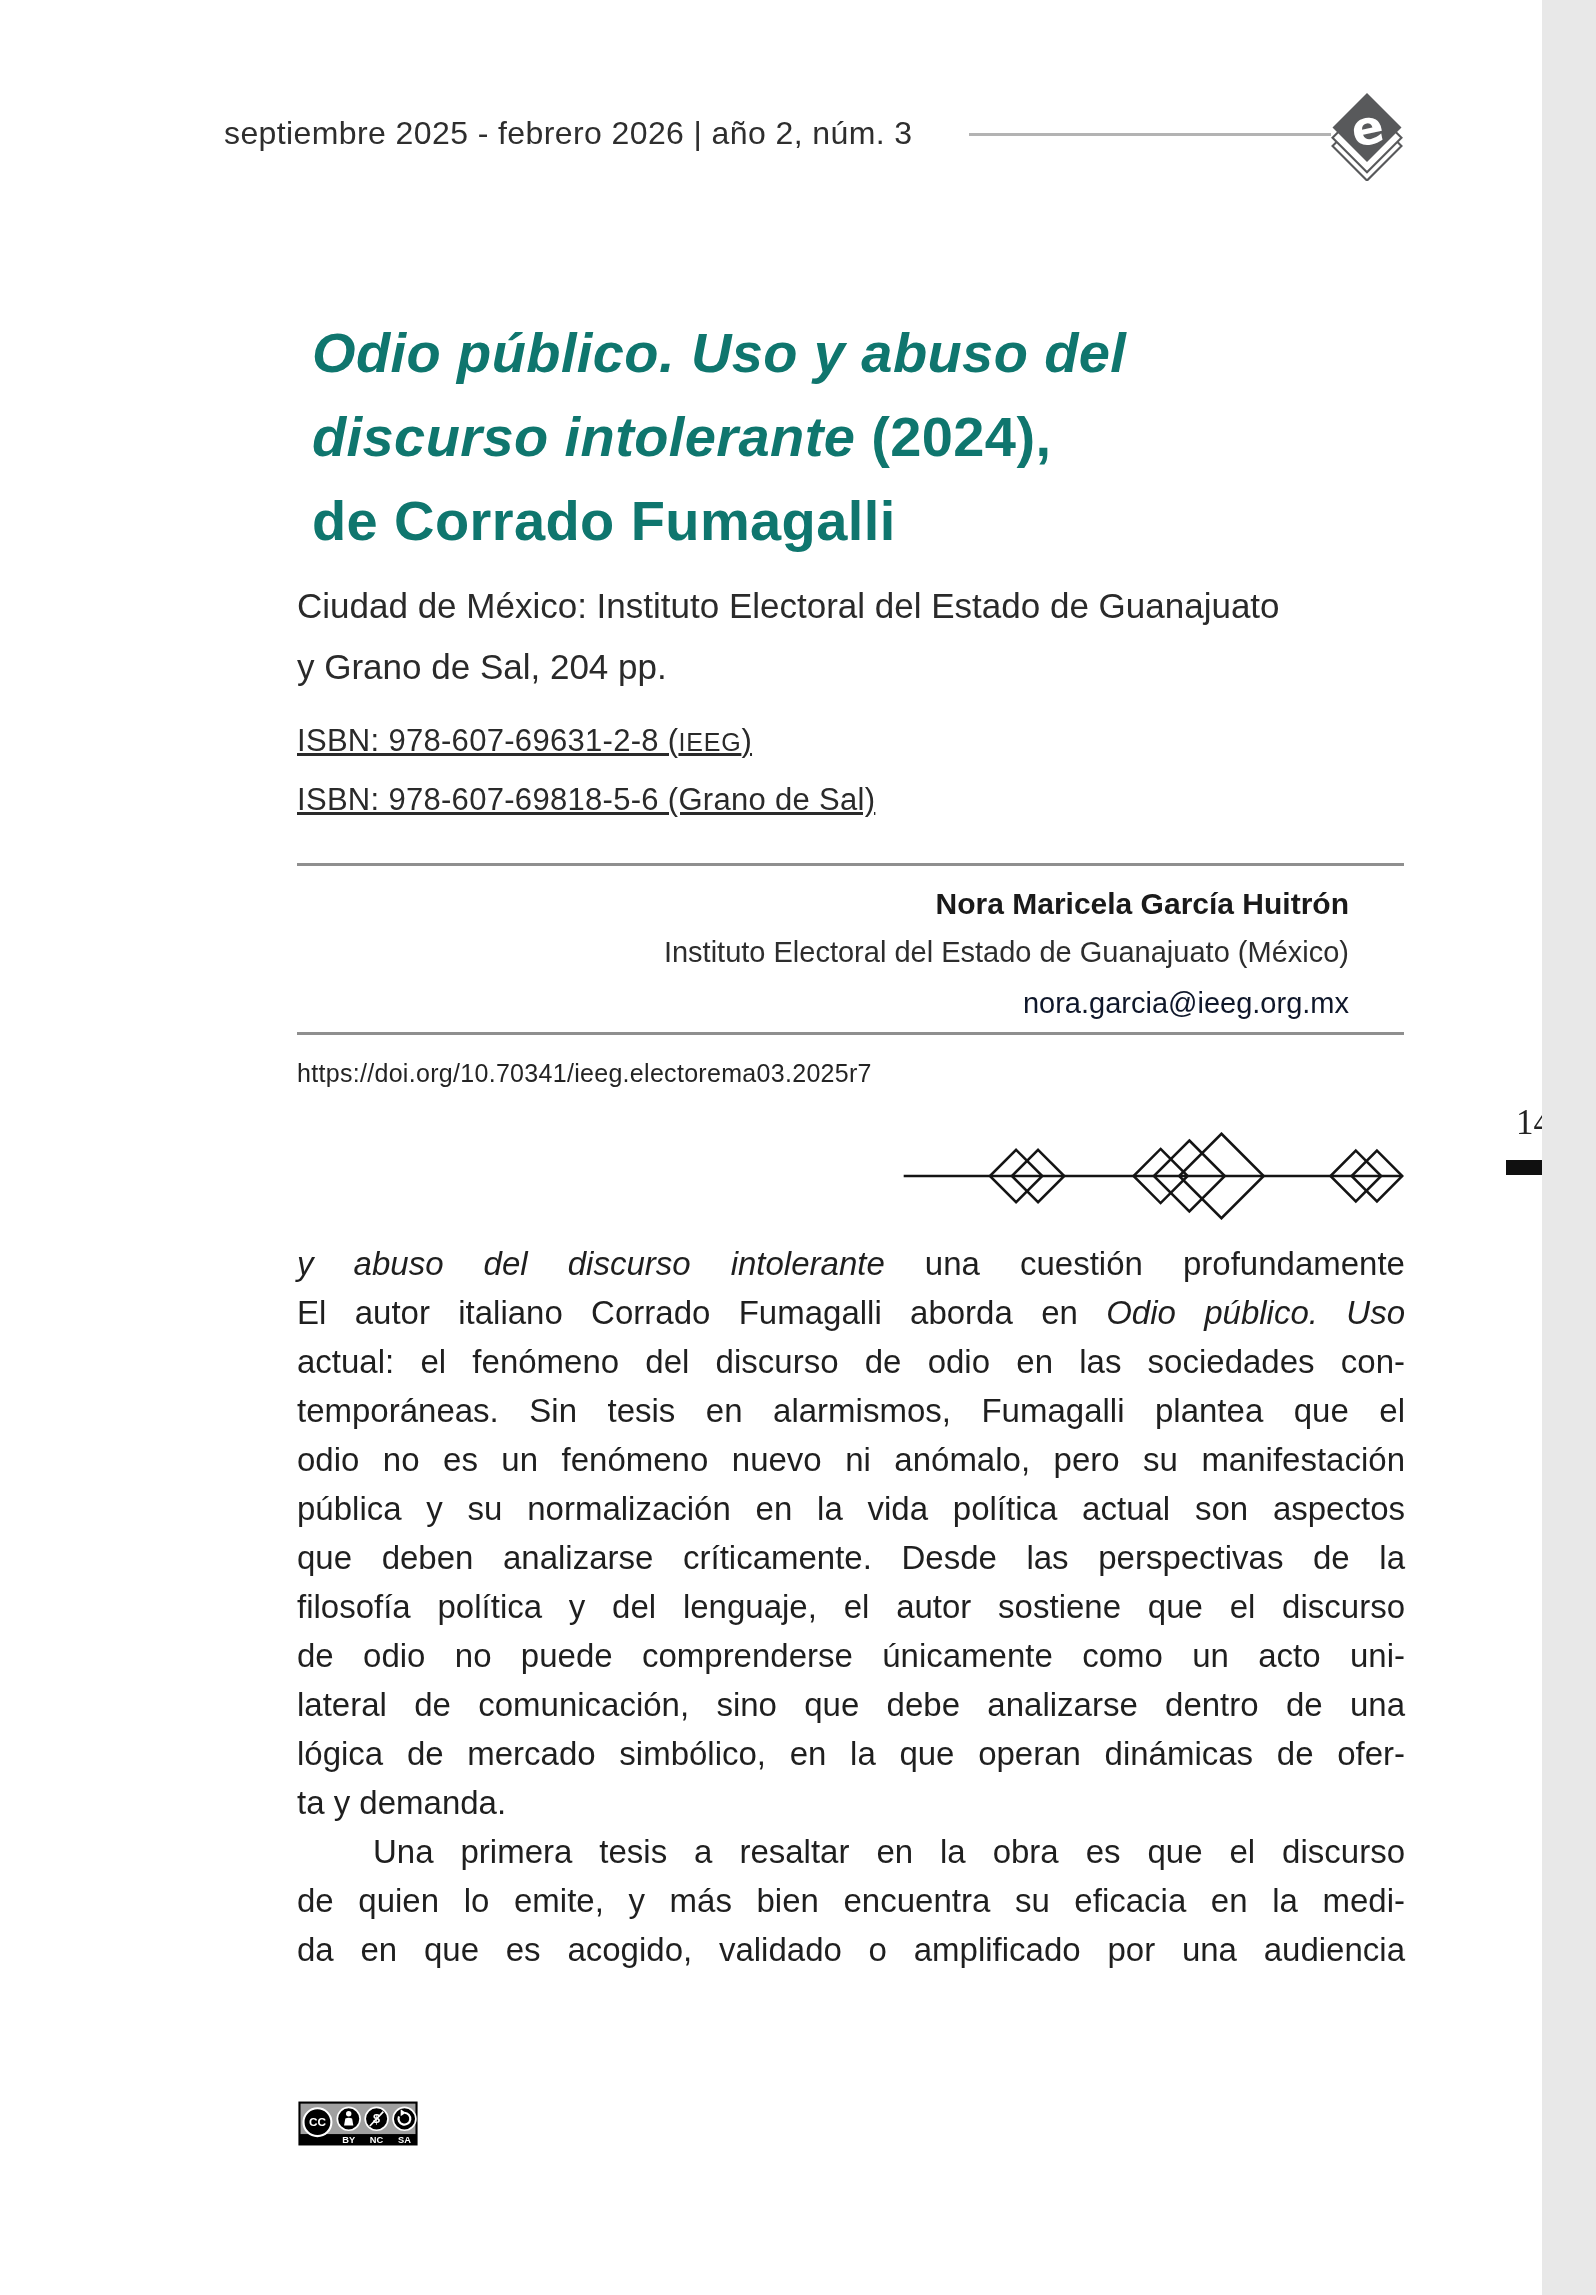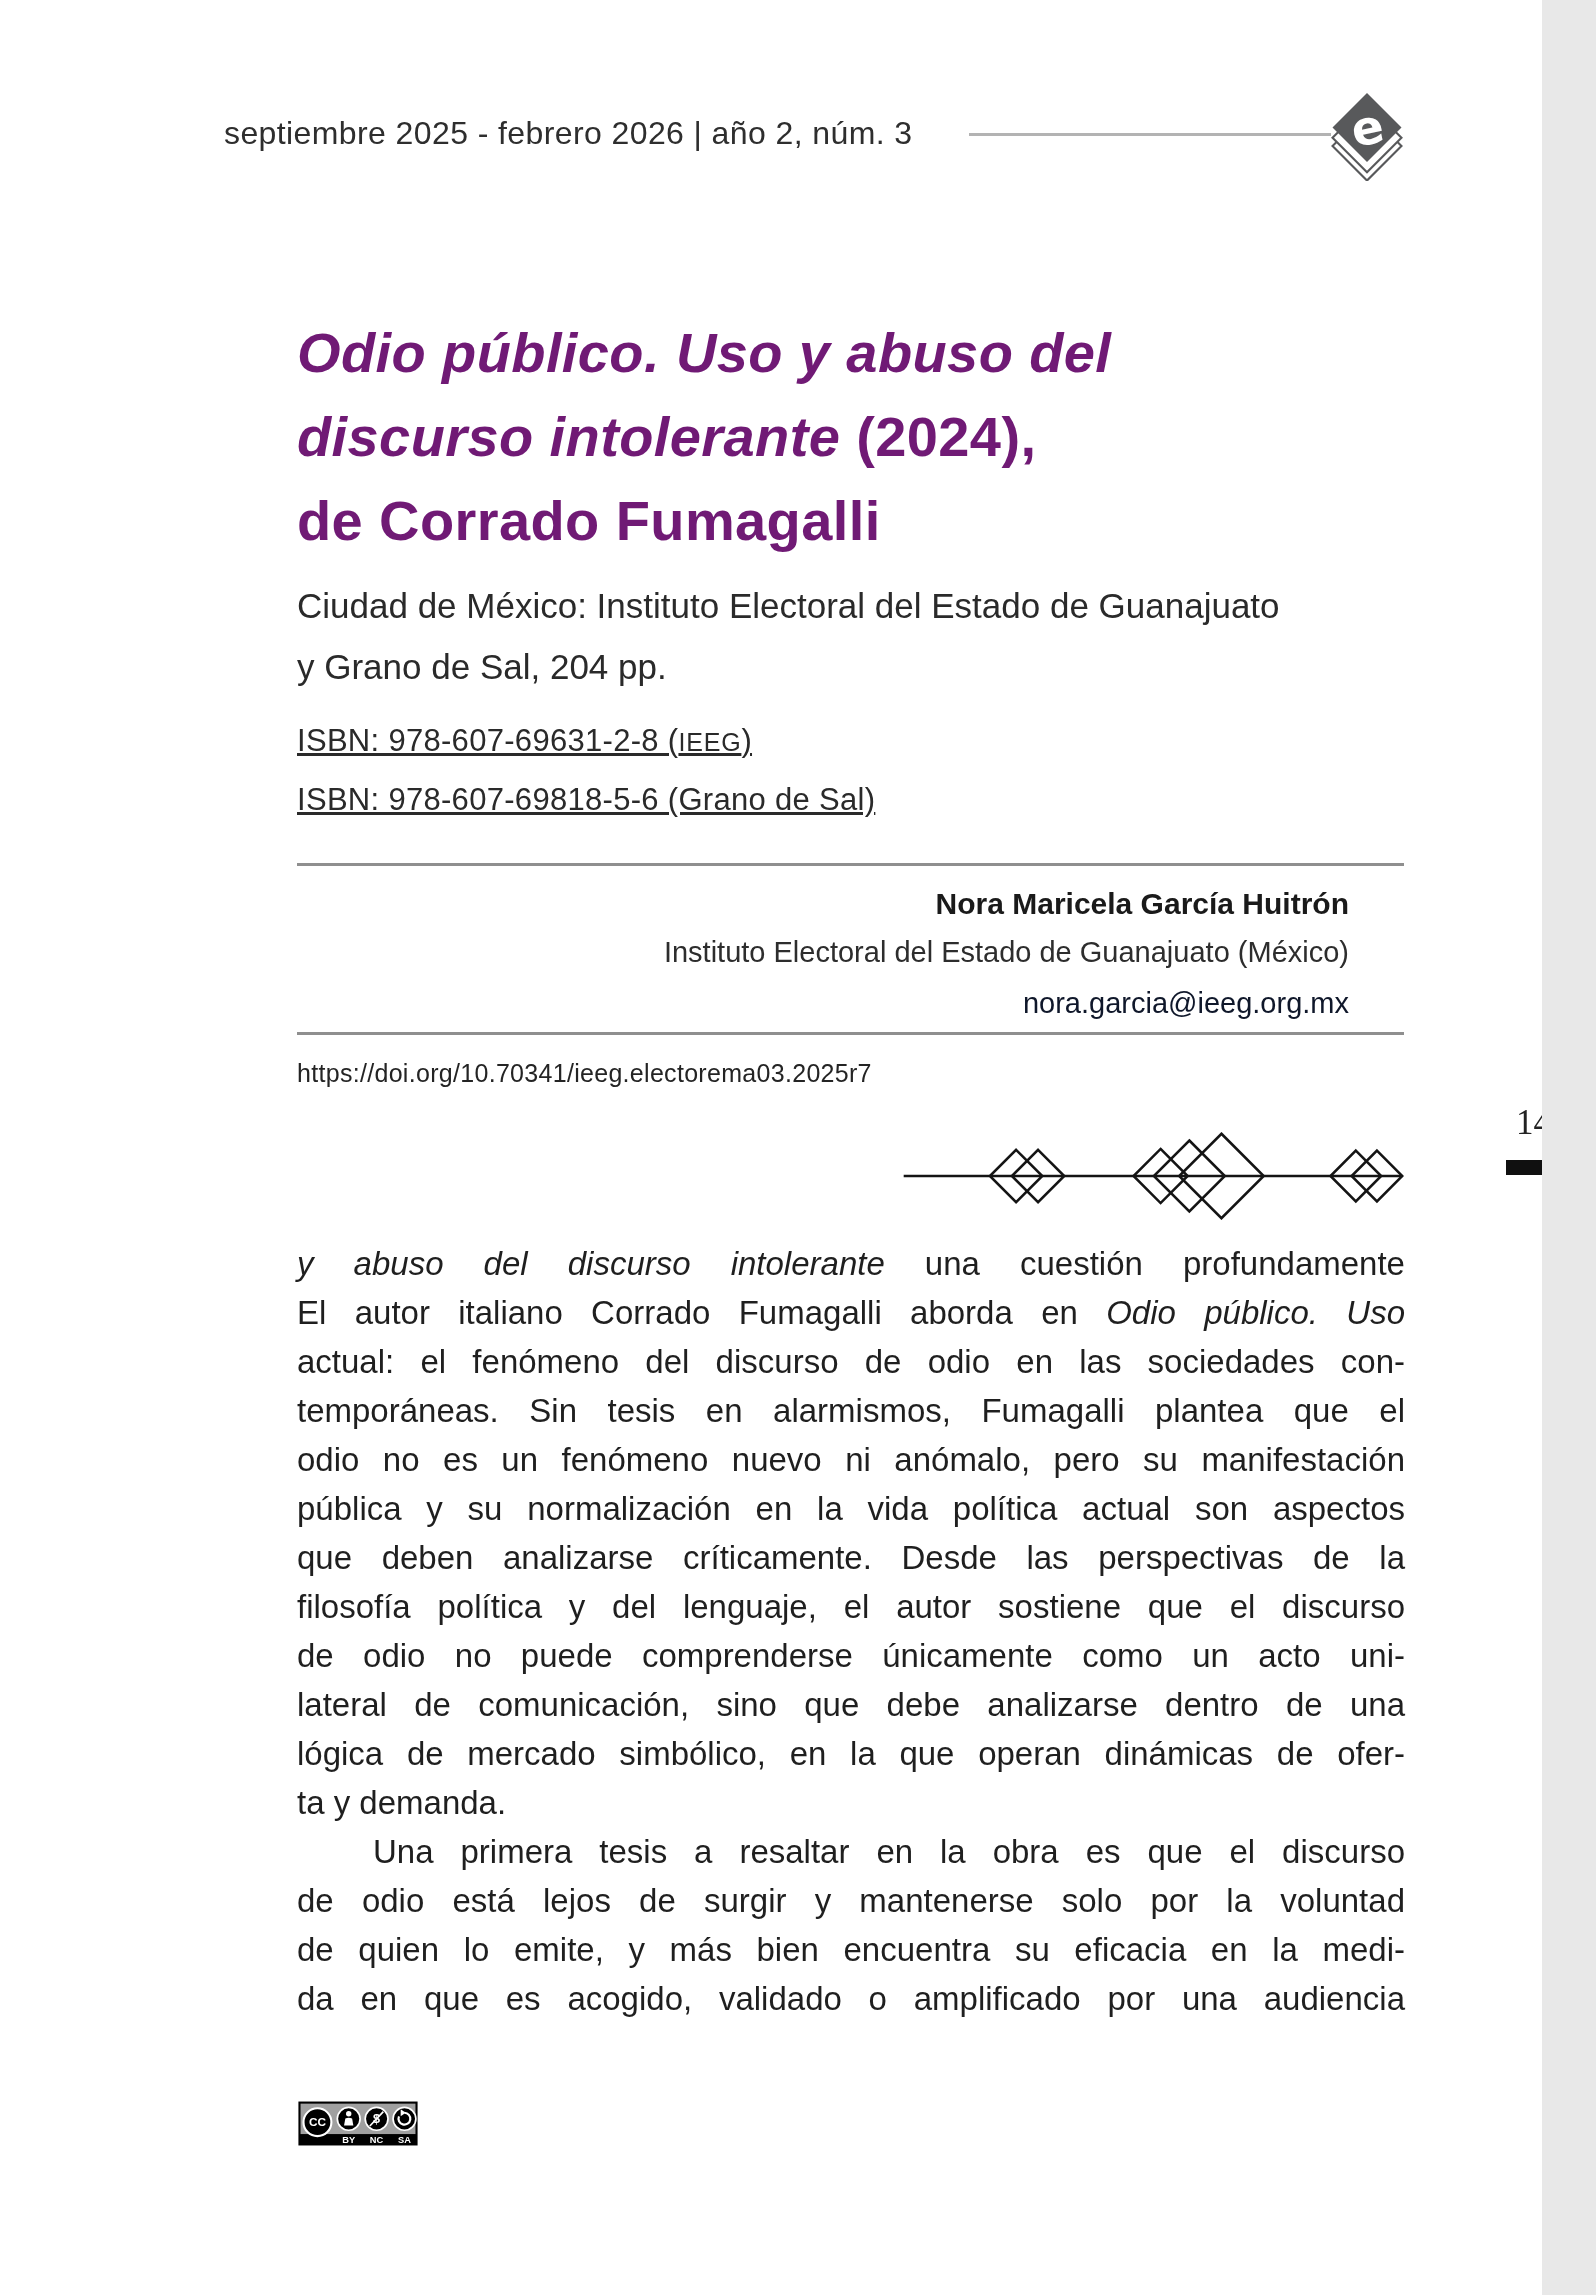--- a/index.html
+++ b/index.html
@@ -11,22 +11,22 @@
     color:#1c1c1c;
   }
   .abs { position:absolute; }
 
   
   .issue-line { left:224px; top:115px; font-size:32px; color:#2e2e2e; letter-spacing:0.4px; }
   .header-rule { left:969px; top:133px; width:362px; height:2.5px; background:#b3b3b3; }
   .logo-box { left:1330px; top:91px; width:74px; height:90px; }
 
   
-  .title-block { left:297px; top:311px; width:1141px; font-size:56px; line-height:84px;
-                 font-weight:bold; color:#701a75; letter-spacing:0.4px; }
+  .title-block { left:312px; top:311px; width:1141px; font-size:56px; line-height:84px;
+                 font-weight:bold; color:#0f766e; letter-spacing:0.4px; }
   .title-block .tline { white-space:nowrap; }
   .it { font-style:italic; }
 
   
   .imprint { left:297px; top:575px; width:1132px; font-size:35px; line-height:61px; color:#2a2a2a; }
 
   
   .isbn { left:297px; font-size:31px; color:#2a2a2a; letter-spacing:0.3px;text-decoration:underline; }
   .isbn-1 { top:723px; }
   .isbn-2 { top:782px; }
@@ -130,21 +130,20 @@
       <div class="tline"><span>temporáneas. Sin tesis en alarmismos, Fumagalli plantea que el</span></div>
       <div class="tline"><span>odio no es un fenómeno nuevo ni anómalo, pero su manifestación</span></div>
       <div class="tline"><span>pública y su normalización en la vida política actual son aspectos</span></div>
       <div class="tline"><span>que deben analizarse críticamente. Desde las perspectivas de la</span></div>
       <div class="tline"><span>filosofía política y del lenguaje, el autor sostiene que el discurso</span></div>
       <div class="tline"><span>de odio no puede comprenderse únicamente como un acto uni-</span></div>
       <div class="tline"><span>lateral de comunicación, sino que debe analizarse dentro de una</span></div>
       <div class="tline"><span>lógica de mercado simbólico, en la que operan dinámicas de ofer-</span></div>
       <div class="tline end"><span>ta y demanda.</span></div>
       <div class="tline ind"><span>Una primera tesis a resaltar en la obra es que el discurso</span></div>
-      <div class="tline"><span>de odio está lejos de surgir y mantenerse solo por la voluntad</span></div>
       <div class="tline"><span>de quien lo emite, y más bien encuentra su eficacia en la medi-</span></div>
       <div class="tline"><span>da en que es acogido, validado o amplificado por una audiencia</span></div>
     </div>
 
   <div class="abs license-box">
     <svg width="120" height="45" viewBox="0 0 142 53">
       <rect x="0.5" y="0.5" width="141" height="52" fill="#000000"></rect>
       <rect x="3" y="3" width="136" height="36" fill="#a0a0a0"></rect>
 
       <g>

